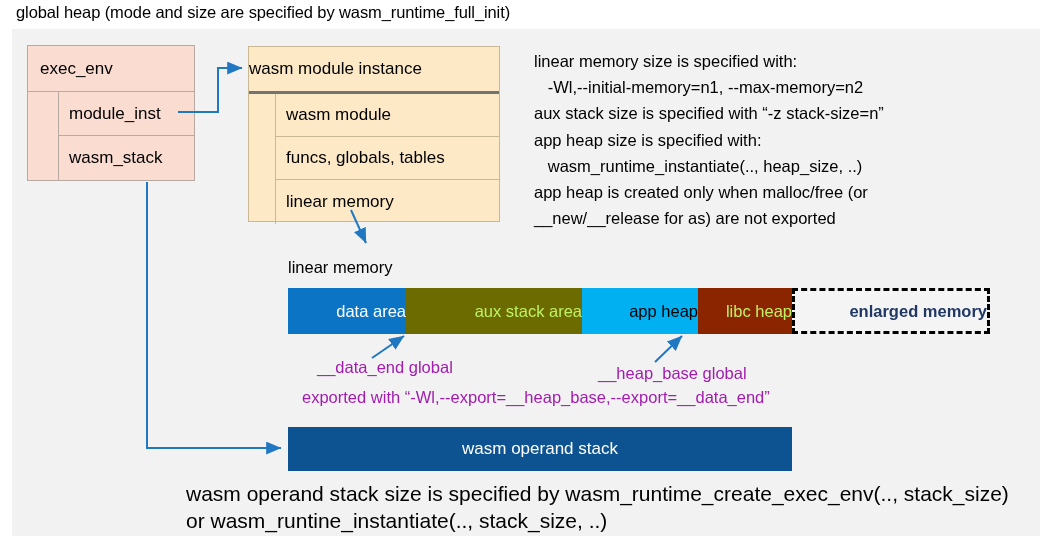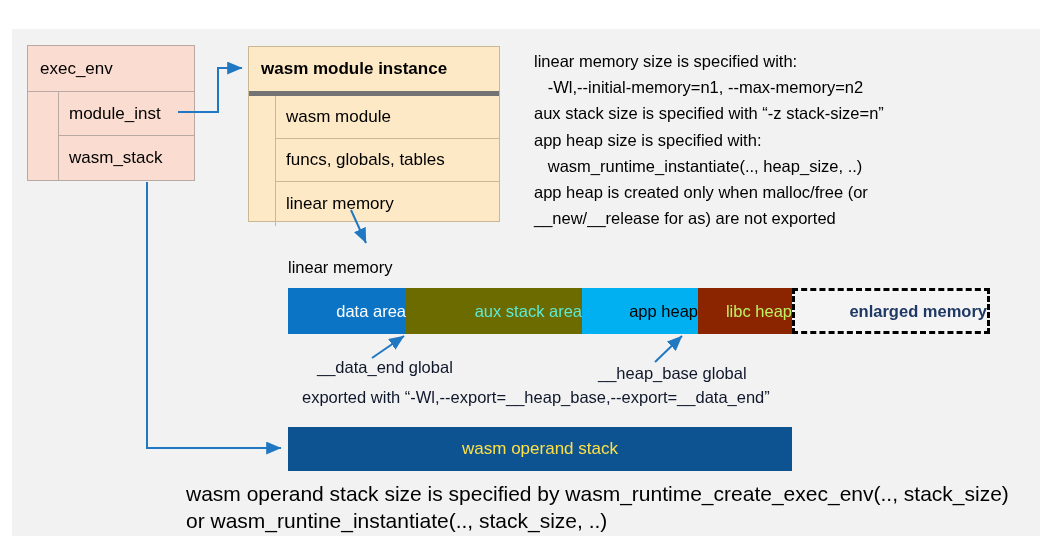--- a/index.html
+++ b/index.html
@@ -88,25 +88,24 @@
   #module-inst-box {
     left: 248px;
     top: 46px;
     width: 252px;
     height: 176px;
     background: #fde9c6;
     border: 1px solid #c8b894;
   }
   #module-inst-box .hdr {
     height: 44px;
-    border-bottom: 5px solid #737373;
-    padding-left: 12px;
-    display: flex; align-items: center;
-    font-size: 17px;
-    font-weight: bold;
+    border-bottom: 3px solid #737373;
+    padding-left: 0;
+    display: flex; align-items: center;
+    font-size: 17px;
   }
   #module-inst-box .body { display: flex; height: 130px; }
   #module-inst-box .indent {
     width: 26px; flex: 0 0 26px;
     border-right: 1px solid #c8b894;
   }
   #module-inst-box .cells { flex: 1; display: flex; flex-direction: column; }
   #module-inst-box .cells .row {
     height: 43px;
     padding-left: 10px;
@@ -151,37 +150,37 @@
   #memory-bar .seg.enlarged {
     color: #1f3864;
     background: #f4f4f4;
     border: 3px dashed #000000;
   }
 
   
   .anno {
     font-size: 16.5px;
     white-space: nowrap;
-    color: #0f172a;
+    color: #a21caf;
   }
   #data-end-label  { left: 317px; top: 358px; }
   #heap-base-label { left: 598px; top: 364px; }
   #exported-with   { left: 302px; top: 388px; }
 
   
   #operand-stack-box {
     left: 288px;
     top: 427px;
     width: 504px;
     height: 44px;
     background: #0d5291;
     display: flex;
     align-items: center;
     justify-content: center;
-    color: #fde047;
+    color: #ffffff;
     font-size: 17px;
   }
   #bottom-note {
     left: 186px;
     top: 481px;
     font-size: 21px;
     line-height: 26.5px;
     white-space: pre;
   }
 
@@ -190,20 +189,21 @@
     left: 0; top: 0;
     width: 1054px; height: 547px;
     pointer-events: none;
   }
 </style>
 </head>
 <body>
 
 <div id="canvas">
 
+  <div class="abs" id="diagram-title">global heap (mode and size are specified by wasm_runtime_full_init)</div>
 
   <div class="abs" id="panel"></div>
 
   <div class="abs struct" id="exec-env-box">
     <div class="hdr">exec_env</div>
     <div class="body">
       <div class="indent"></div>
       <div class="cells">
         <div class="row first">module_inst</div>
         <div class="row">wasm_stack</div>
@@ -229,21 +229,21 @@
 app heap size is specified with:
    wasm_runtime_instantiate(.., heap_size, ..)
 app heap is created only when malloc/free (or
 __new/__release for as) are not exported</div>
 
   <div class="abs" id="linear-memory-label">linear memory</div>
   <div class="abs" id="memory-bar">
       <div class="seg" style="width: 118px; background: rgb(11, 116, 196); color: rgb(255, 255, 255);">
         <span>data area</span>
       </div>
-      <div class="seg" style="width: 176px; background: rgb(107, 107, 0); color: #5eead4;">
+      <div class="seg" style="width: 176px; background: rgb(107, 107, 0); color: #bef264;">
         <span>aux stack area</span>
       </div>
       <div class="seg" style="width: 116px; background: rgb(0, 176, 240); color: #000000;">
         <span>app heap</span>
       </div>
       <div class="seg" style="width: 94px; background: rgb(139, 37, 0); color: #bef264;">
         <span>libc heap</span>
       </div>
       <div class="seg enlarged" style="width: 198px; font-weight: bold;">
         <span>enlarged memory</span>

